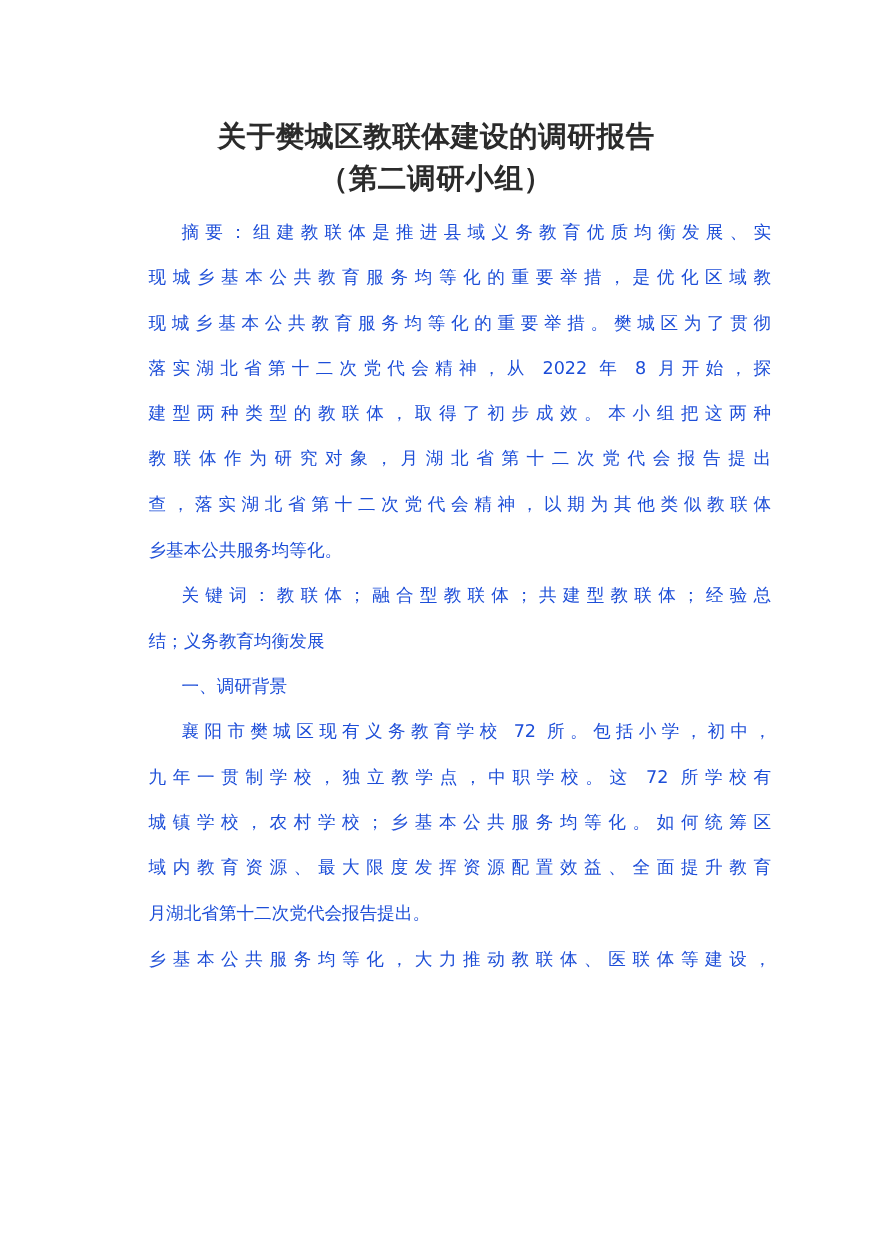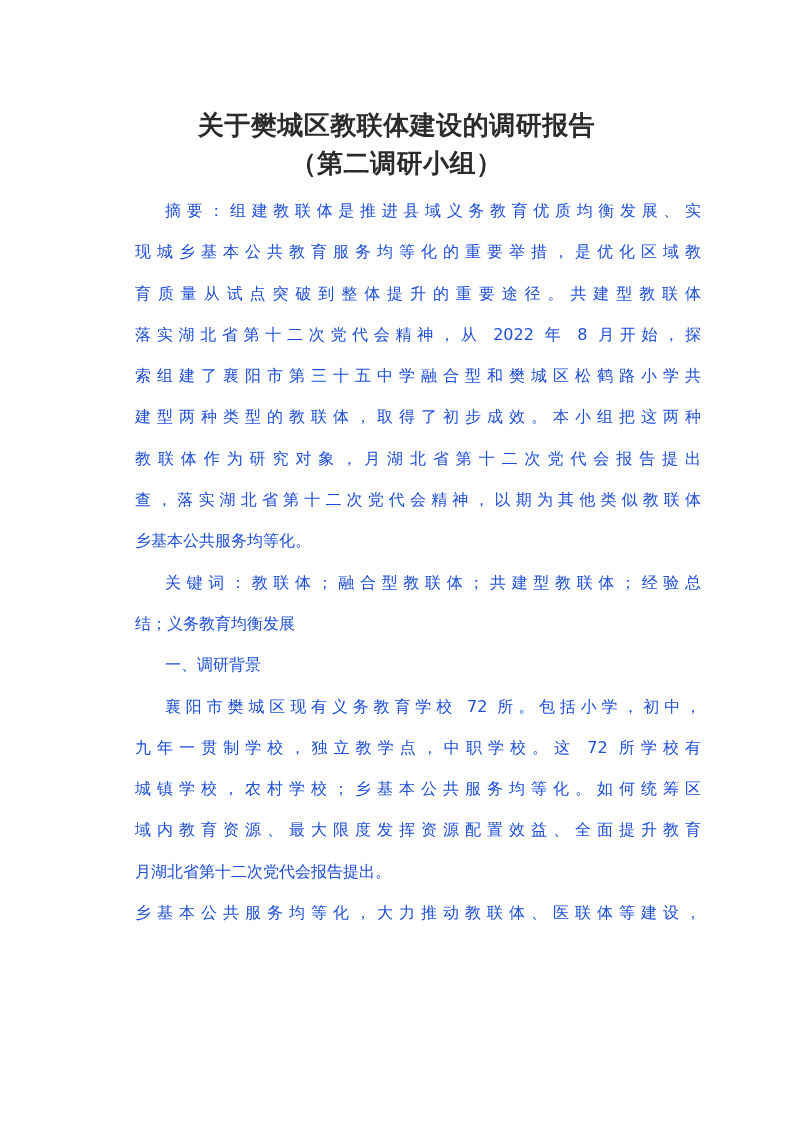--- a/index.html
+++ b/index.html
@@ -28,23 +28,22 @@
 </head>
 <body>
 
 <div class="page">
   <div class="title t1">关于樊城区教联体建设的调研报告</div>
   <div class="title t2">（第二调研小组）</div>
 
   <div class="body">
     <span class="line indent">摘要：组建教联体是推进县域义务教育优质均衡发展、实</span>
     <span class="line">现城乡基本公共教育服务均等化的重要举措，是优化区域教</span>
-    <span class="line">育质量从试点突破到整体提升的重要途径。共建型教联体</span>
+    <span class="line">现城乡基本公共教育服务均等化的重要举措。樊城区为了贯彻</span>
     <span class="line">落实湖北省第十二次党代会精神，从 2022 年 8 月开始，探</span>
-    <span class="line">索组建了襄阳市第三十五中学融合型和樊城区松鹤路小学共</span>
     <span class="line">建型两种类型的教联体，取得了初步成效。本小组把这两种</span>
     <span class="line">教联体作为研究对象，月湖北省第十二次党代会报告提出</span>
     <span class="line">查，落实湖北省第十二次党代会精神，以期为其他类似教联体</span>
     <span class="line last">乡基本公共服务均等化。</span>
     <span class="line indent">关键词：教联体；融合型教联体；共建型教联体；经验总</span>
     <span class="line last">结；义务教育均衡发展</span>
     <span class="line indent last">一、调研背景</span>
     <span class="line indent">襄阳市樊城区现有义务教育学校 72 所。包括小学，初中，</span>
     <span class="line">九年一贯制学校，独立教学点，中职学校。这 72 所学校有</span>
     <span class="line">城镇学校，农村学校；乡基本公共服务均等化。如何统筹区</span>

